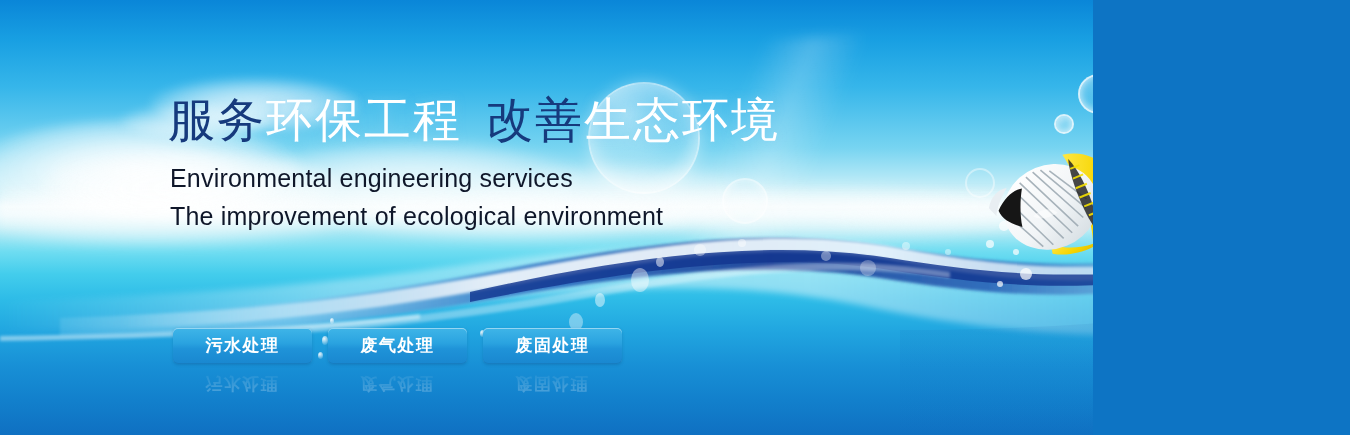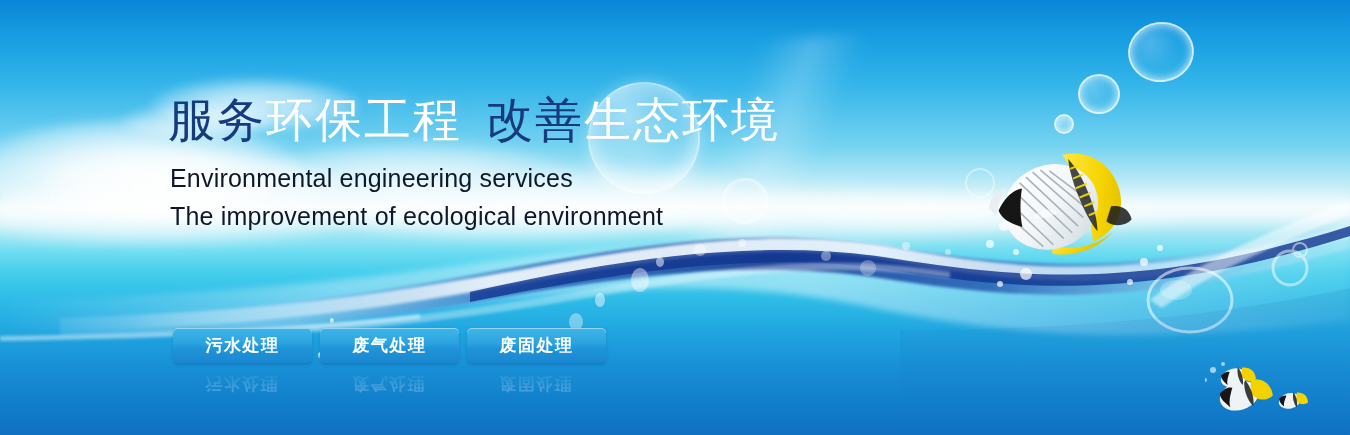--- a/index.html
+++ b/index.html
@@ -2,21 +2,21 @@
 <html><head>
 <meta charset="utf-8">
 <style>
   html, body {
     margin: 0;
     padding: 0;
     background: #0d74c4;
   }
   #banner {
     position: relative;
-    width: 1350px;
+    width: 1093px;
     height: 435px;
     overflow: hidden;
     font-family: "Liberation Sans", "DejaVu Sans", sans-serif;
     user-select: none;
   }
 
   
   .sky {
     position: absolute;
     inset: 0;
@@ -184,21 +184,21 @@
     width: 120px; height: 60px;
     pointer-events: none;
   }
 
   
   .btn-row {
     position: absolute;
     left: 173px;
     top: 328px;
     display: flex;
-    gap: 8px;
+    gap: 16px;
     align-items: center;
   }
   .nav-btn {
     position: relative;
     width: 139px;
     height: 36px;
     border-radius: 5px;
     border: none;
     background: linear-gradient(to bottom, #3fb5e8 0%, #2aa3e0 42%, #1f93d8 58%, #1987d0 100%);
     box-shadow: inset 0 1px 0 rgba(255,255,255,.45),

